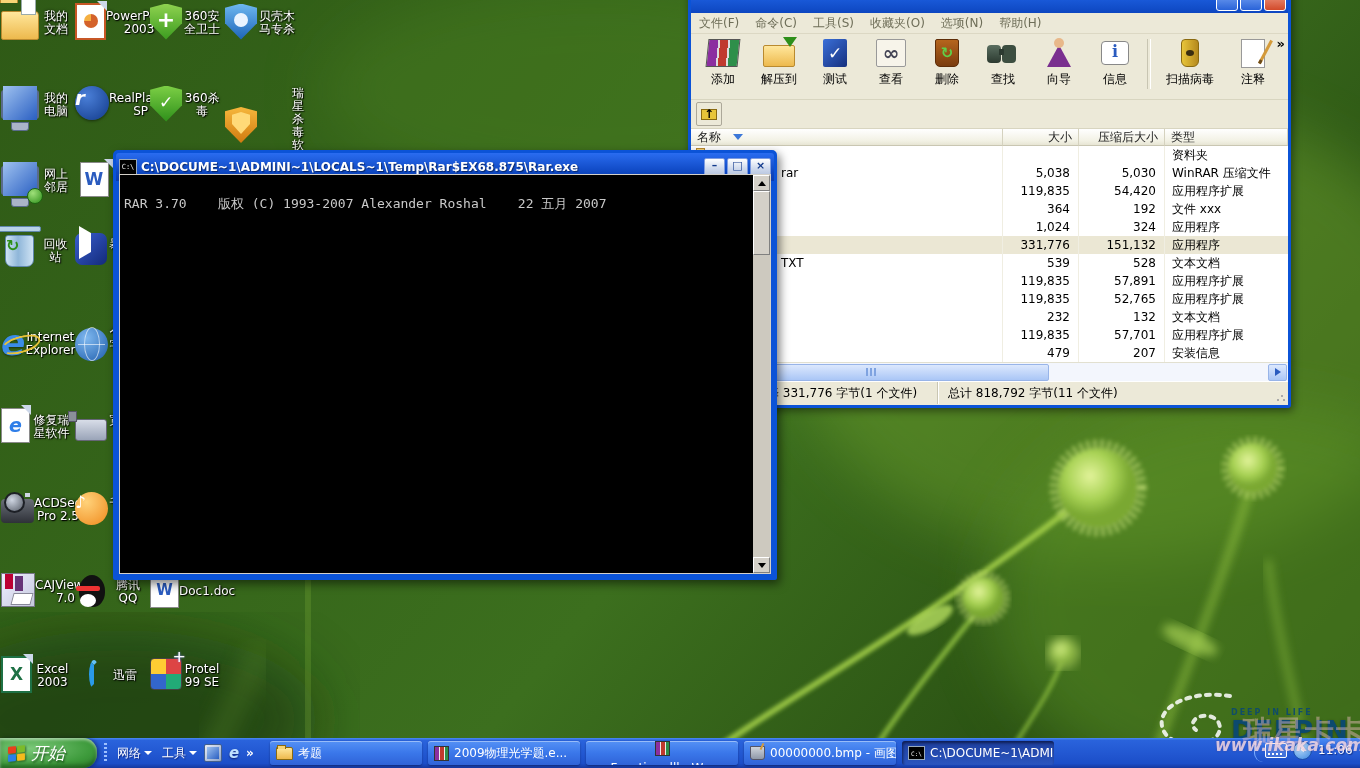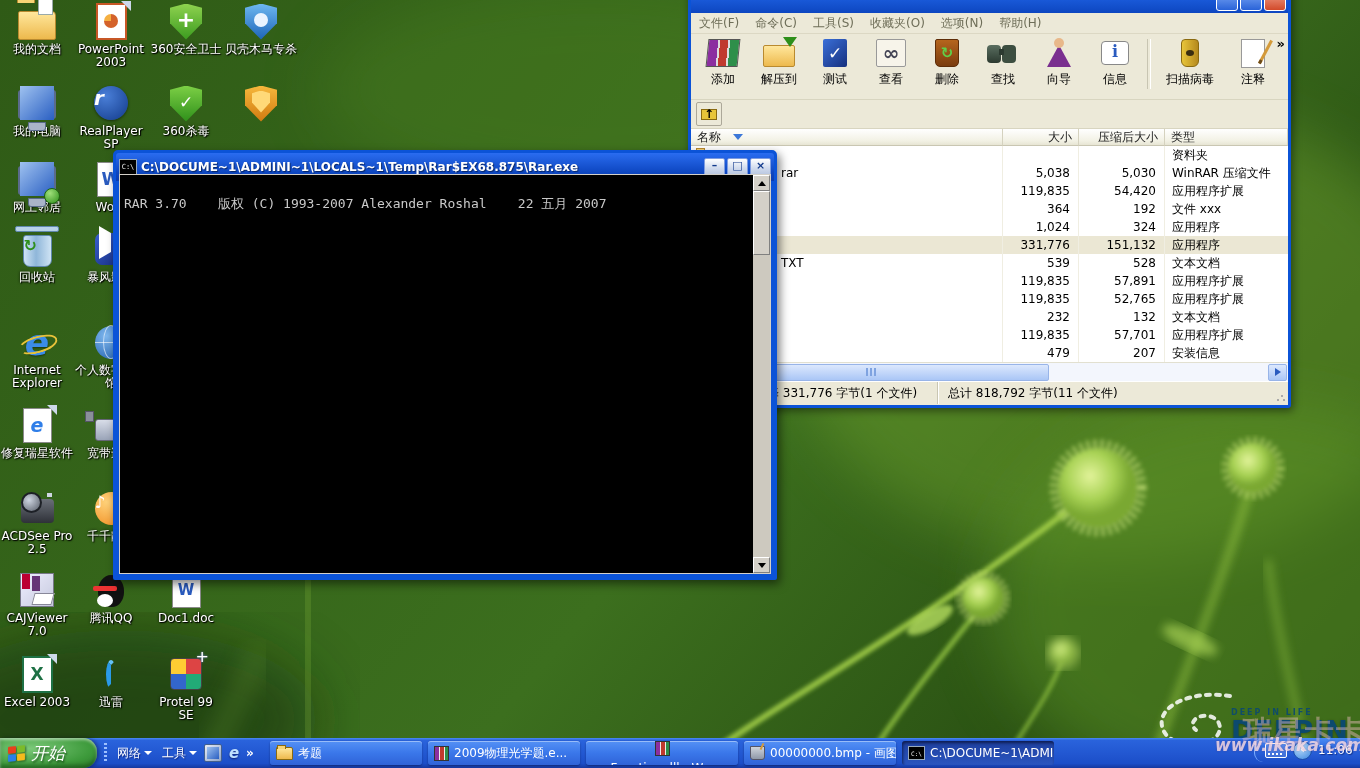--- a/index.html
+++ b/index.html
@@ -4,21 +4,21 @@
 <style>
   html,body{margin:0;padding:0;}
   body{
     width:1360px;height:768px;overflow:hidden;position:relative;
     font-family:"DejaVu Sans","Liberation Sans",sans-serif;
     background:linear-gradient(130deg,#2f5a16 0%,#35651a 30%,#3c6f1e 55%,#2c5414 80%,#1f420e 100%);
   }
   
   #wallpaper{position:absolute;inset:0;z-index:0;}
   
-  .dcell{position:absolute;width:72px;display:flex;flex-direction:column;align-items:center;z-index:2;cursor:pointer;}
+  .dcell{position:absolute;width:72px;display:flex;flex-direction:row;align-items:center;z-index:2;cursor:pointer;}
   .dlabel{margin-top:3px;font-size:12px;line-height:13px;color:#fff;text-align:center;
           text-shadow:1px 1px 1px #000,0 0 3px #000;}
   .dic{width:38px;height:38px;position:relative;display:flex;align-items:center;justify-content:center;}
   
   .ic-folder{width:38px;height:27px;margin-top:8px;background:linear-gradient(180deg,#ffe79c,#edb94d);
              border:1px solid #b98a2f;border-radius:2px 4px 2px 2px;}
   .ic-folder::before{content:"";position:absolute;top:-6px;left:-1px;width:16px;height:6px;background:#f7d476;
              border:1px solid #b98a2f;border-bottom:none;border-radius:3px 3px 0 0;}
   .ic-mydocs::after{content:"";position:absolute;right:3px;top:-5px;width:13px;height:16px;background:#fff;border:1px solid #9aa;}
   

